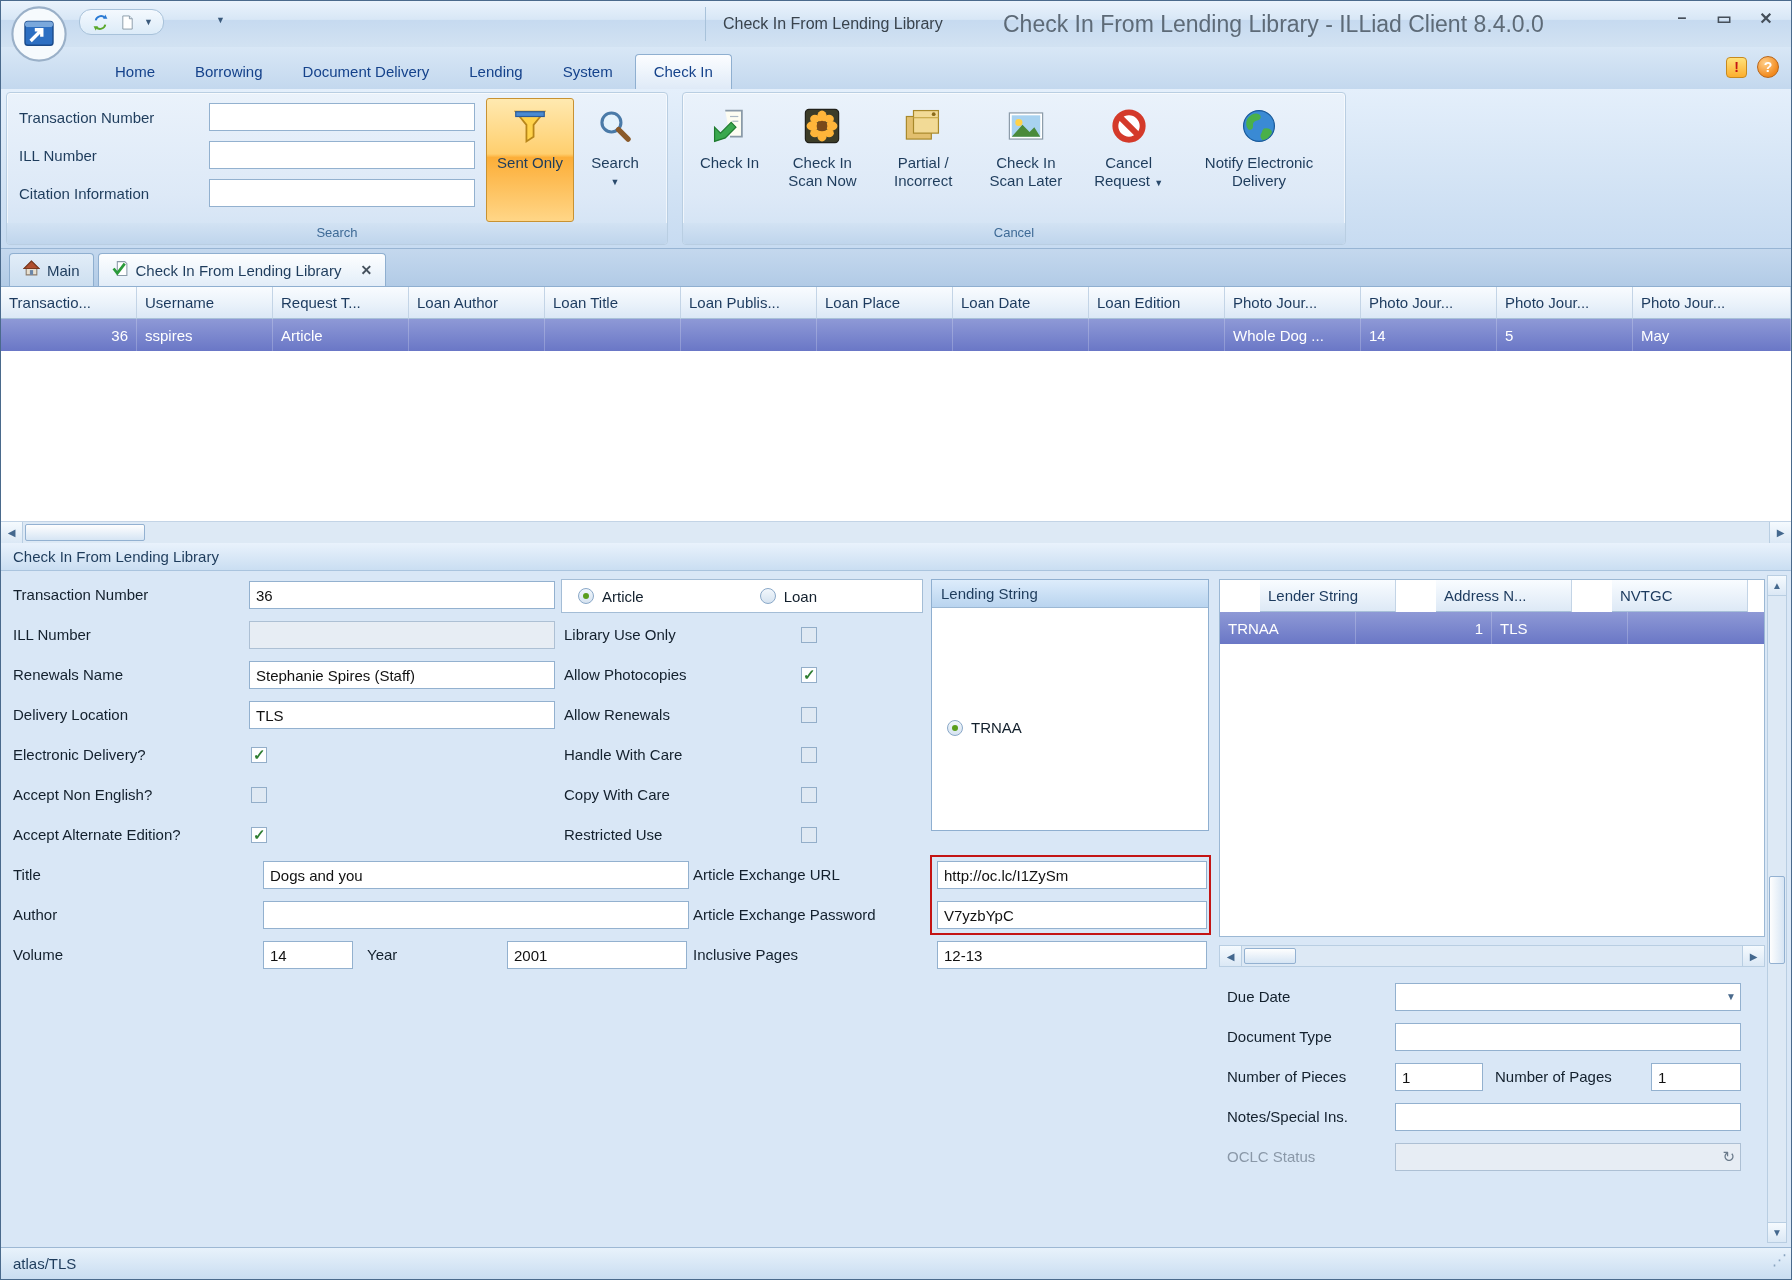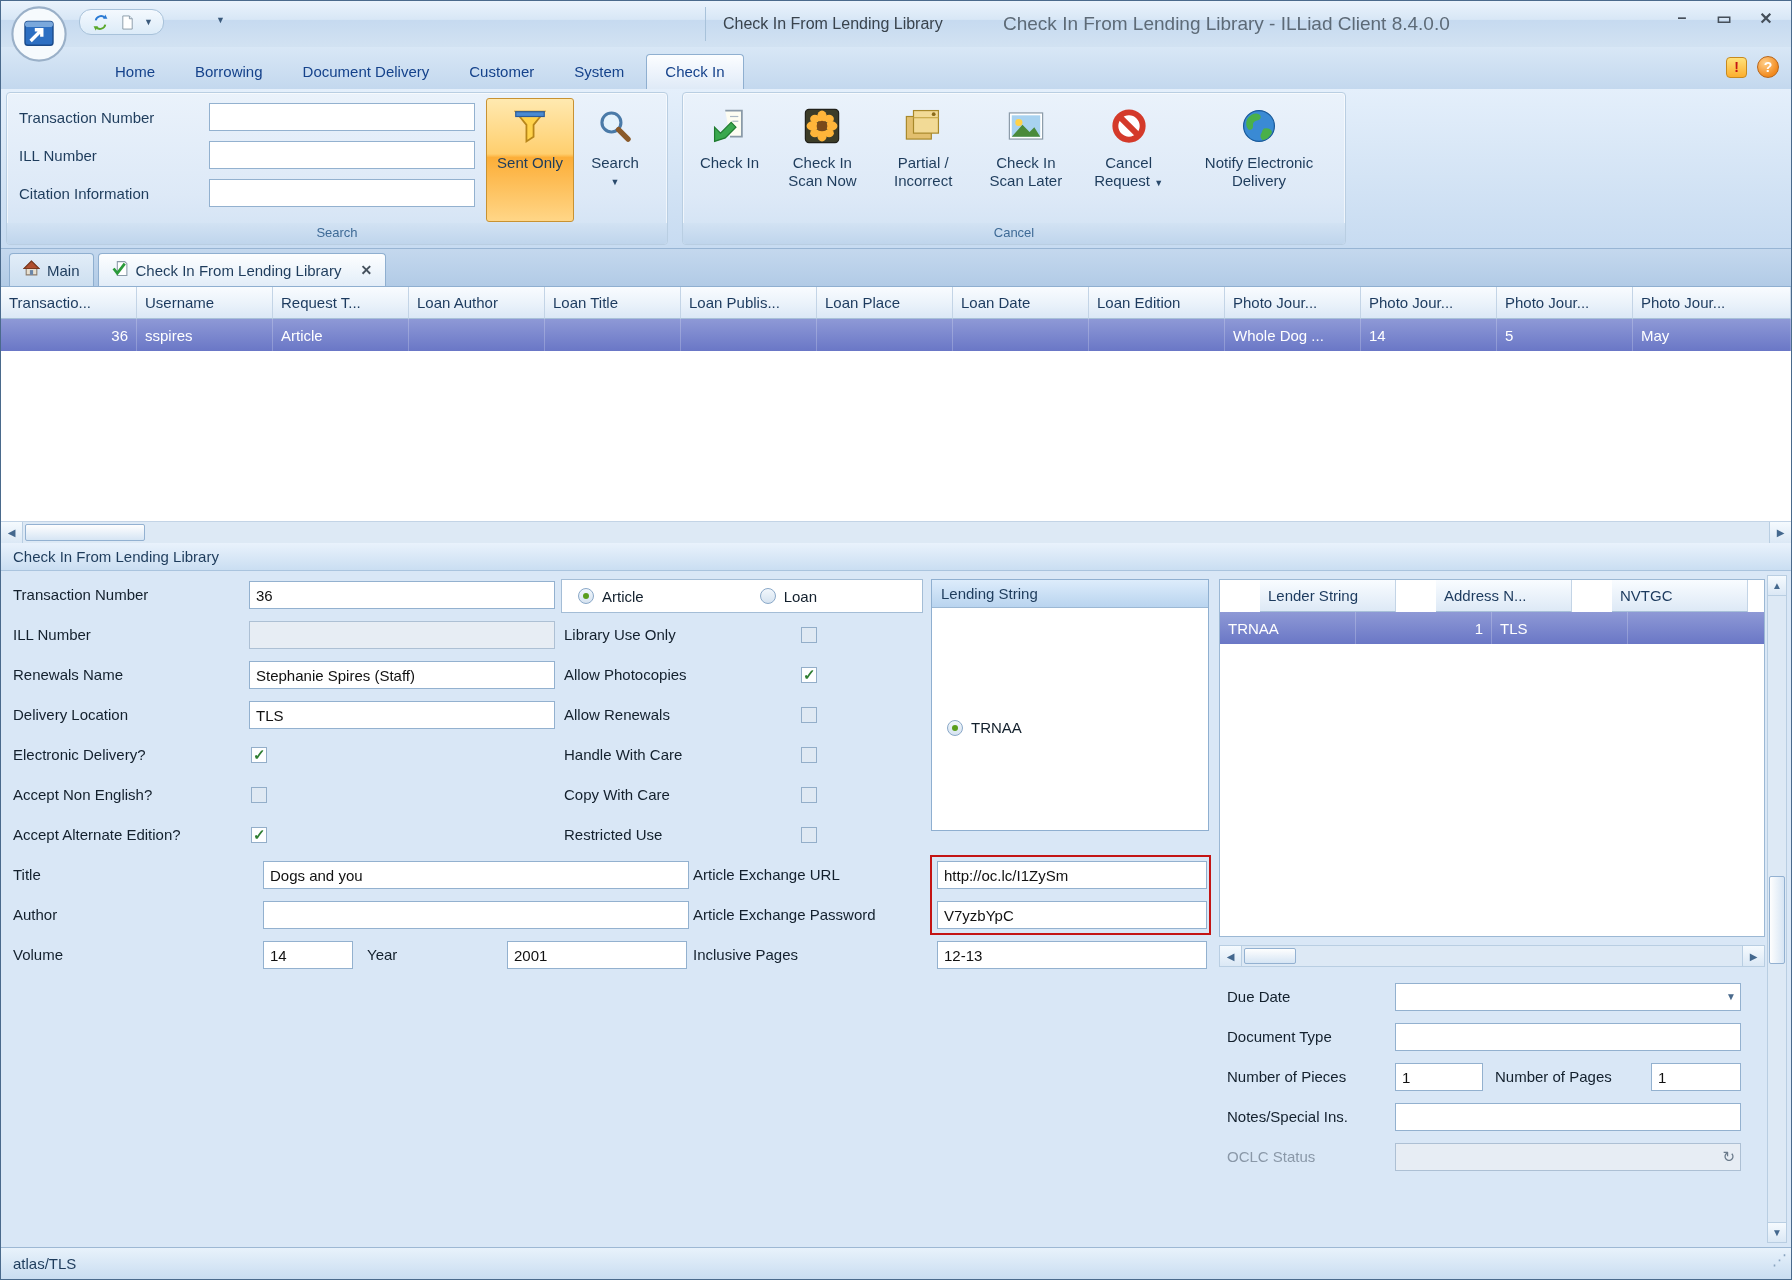--- a/index.html
+++ b/index.html
@@ -10,21 +10,21 @@
   .titlebar { height:46px; flex:none; position:relative;
     background:linear-gradient(#eaf3fc,#d8e7f6 40%,#c6daf0 42%,#d2e2f2); }
   .app-icon { position:absolute; left:10px; top:5px; width:56px; height:56px; z-index:6; }
   .qat { position:absolute; left:78px; top:8px; display:flex; align-items:center; gap:3px;
     background:linear-gradient(#f4f9fe,#dcebf8); border:1px solid #a8c2da; border-radius:12px; padding:2px 8px; height:26px; }
   .qat-btn { width:24px; height:20px; display:flex; align-items:center; justify-content:center; border-radius:3px; cursor:default; }
   .qat-caret { font-size:9px; color:#3a5a7c; padding:0 2px; }
   .qat-out-caret { position:absolute; left:215px; top:14px; font-size:9px; color:#3a5a7c; }
   .title-sep { position:absolute; left:704px; top:6px; bottom:6px; width:1px; background:#a8c2da; }
   .title-segment { position:absolute; left:722px; top:0; height:46px; line-height:46px; font-size:16px; color:#39434d; }
-  .title-main { position:absolute; left:1002px; top:0; height:46px; line-height:46px; font-size:19px; color:#5d6a77; white-space:nowrap; }
+  .title-main { position:absolute; left:1002px; top:0; height:46px; line-height:46px; font-size:23px; color:#5d6a77; white-space:nowrap; }
   .win-controls { position:absolute; right:14px; top:8px; display:flex; gap:20px; }
   .win-btn { font-size:16px; color:#454f5a; font-weight:bold; width:22px; text-align:center; cursor:default; }
 
   
   .tabrow { height:42px; flex:none; display:flex; align-items:flex-end; padding-left:96px; position:relative;
     background:linear-gradient(#d8e7f6,#c3d8ee); }
   .rtab { padding:8px 18px 9px; font-size:15px; color:#15428b; border-radius:4px 4px 0 0; margin-right:4px; cursor:default; }
   .rtab.active { background:linear-gradient(#fcfdff,#ecf3fb 55%,#dfeaf7); border:1px solid #8fafd0; border-bottom:none; }
   .tabrow-icons { position:absolute; right:12px; top:9px; display:flex; gap:10px; align-items:center; }
   .alert-ico { width:21px; height:21px; background:linear-gradient(#ffe27a,#fcae2e); border:1px solid #c88a1e; border-radius:4px;
@@ -182,21 +182,21 @@
       <span class="win-btn">–</span>
       <span class="win-btn">▭</span>
       <span class="win-btn">✕</span>
     </div>
   </div>
 
   <div class="tabrow">
     <span class="rtab">Home</span>
     <span class="rtab">Borrowing</span>
     <span class="rtab">Document Delivery</span>
-    <span class="rtab">Customer</span>
+    <span class="rtab">Lending</span>
     <span class="rtab">System</span>
     <span class="rtab active">Check In</span>
     <div class="tabrow-icons">
       <span class="alert-ico">!</span>
       <span class="help-ico">?</span>
     </div>
   </div>
 
   <div class="ribbon">
     <div class="rgroup" style="width:662px">

